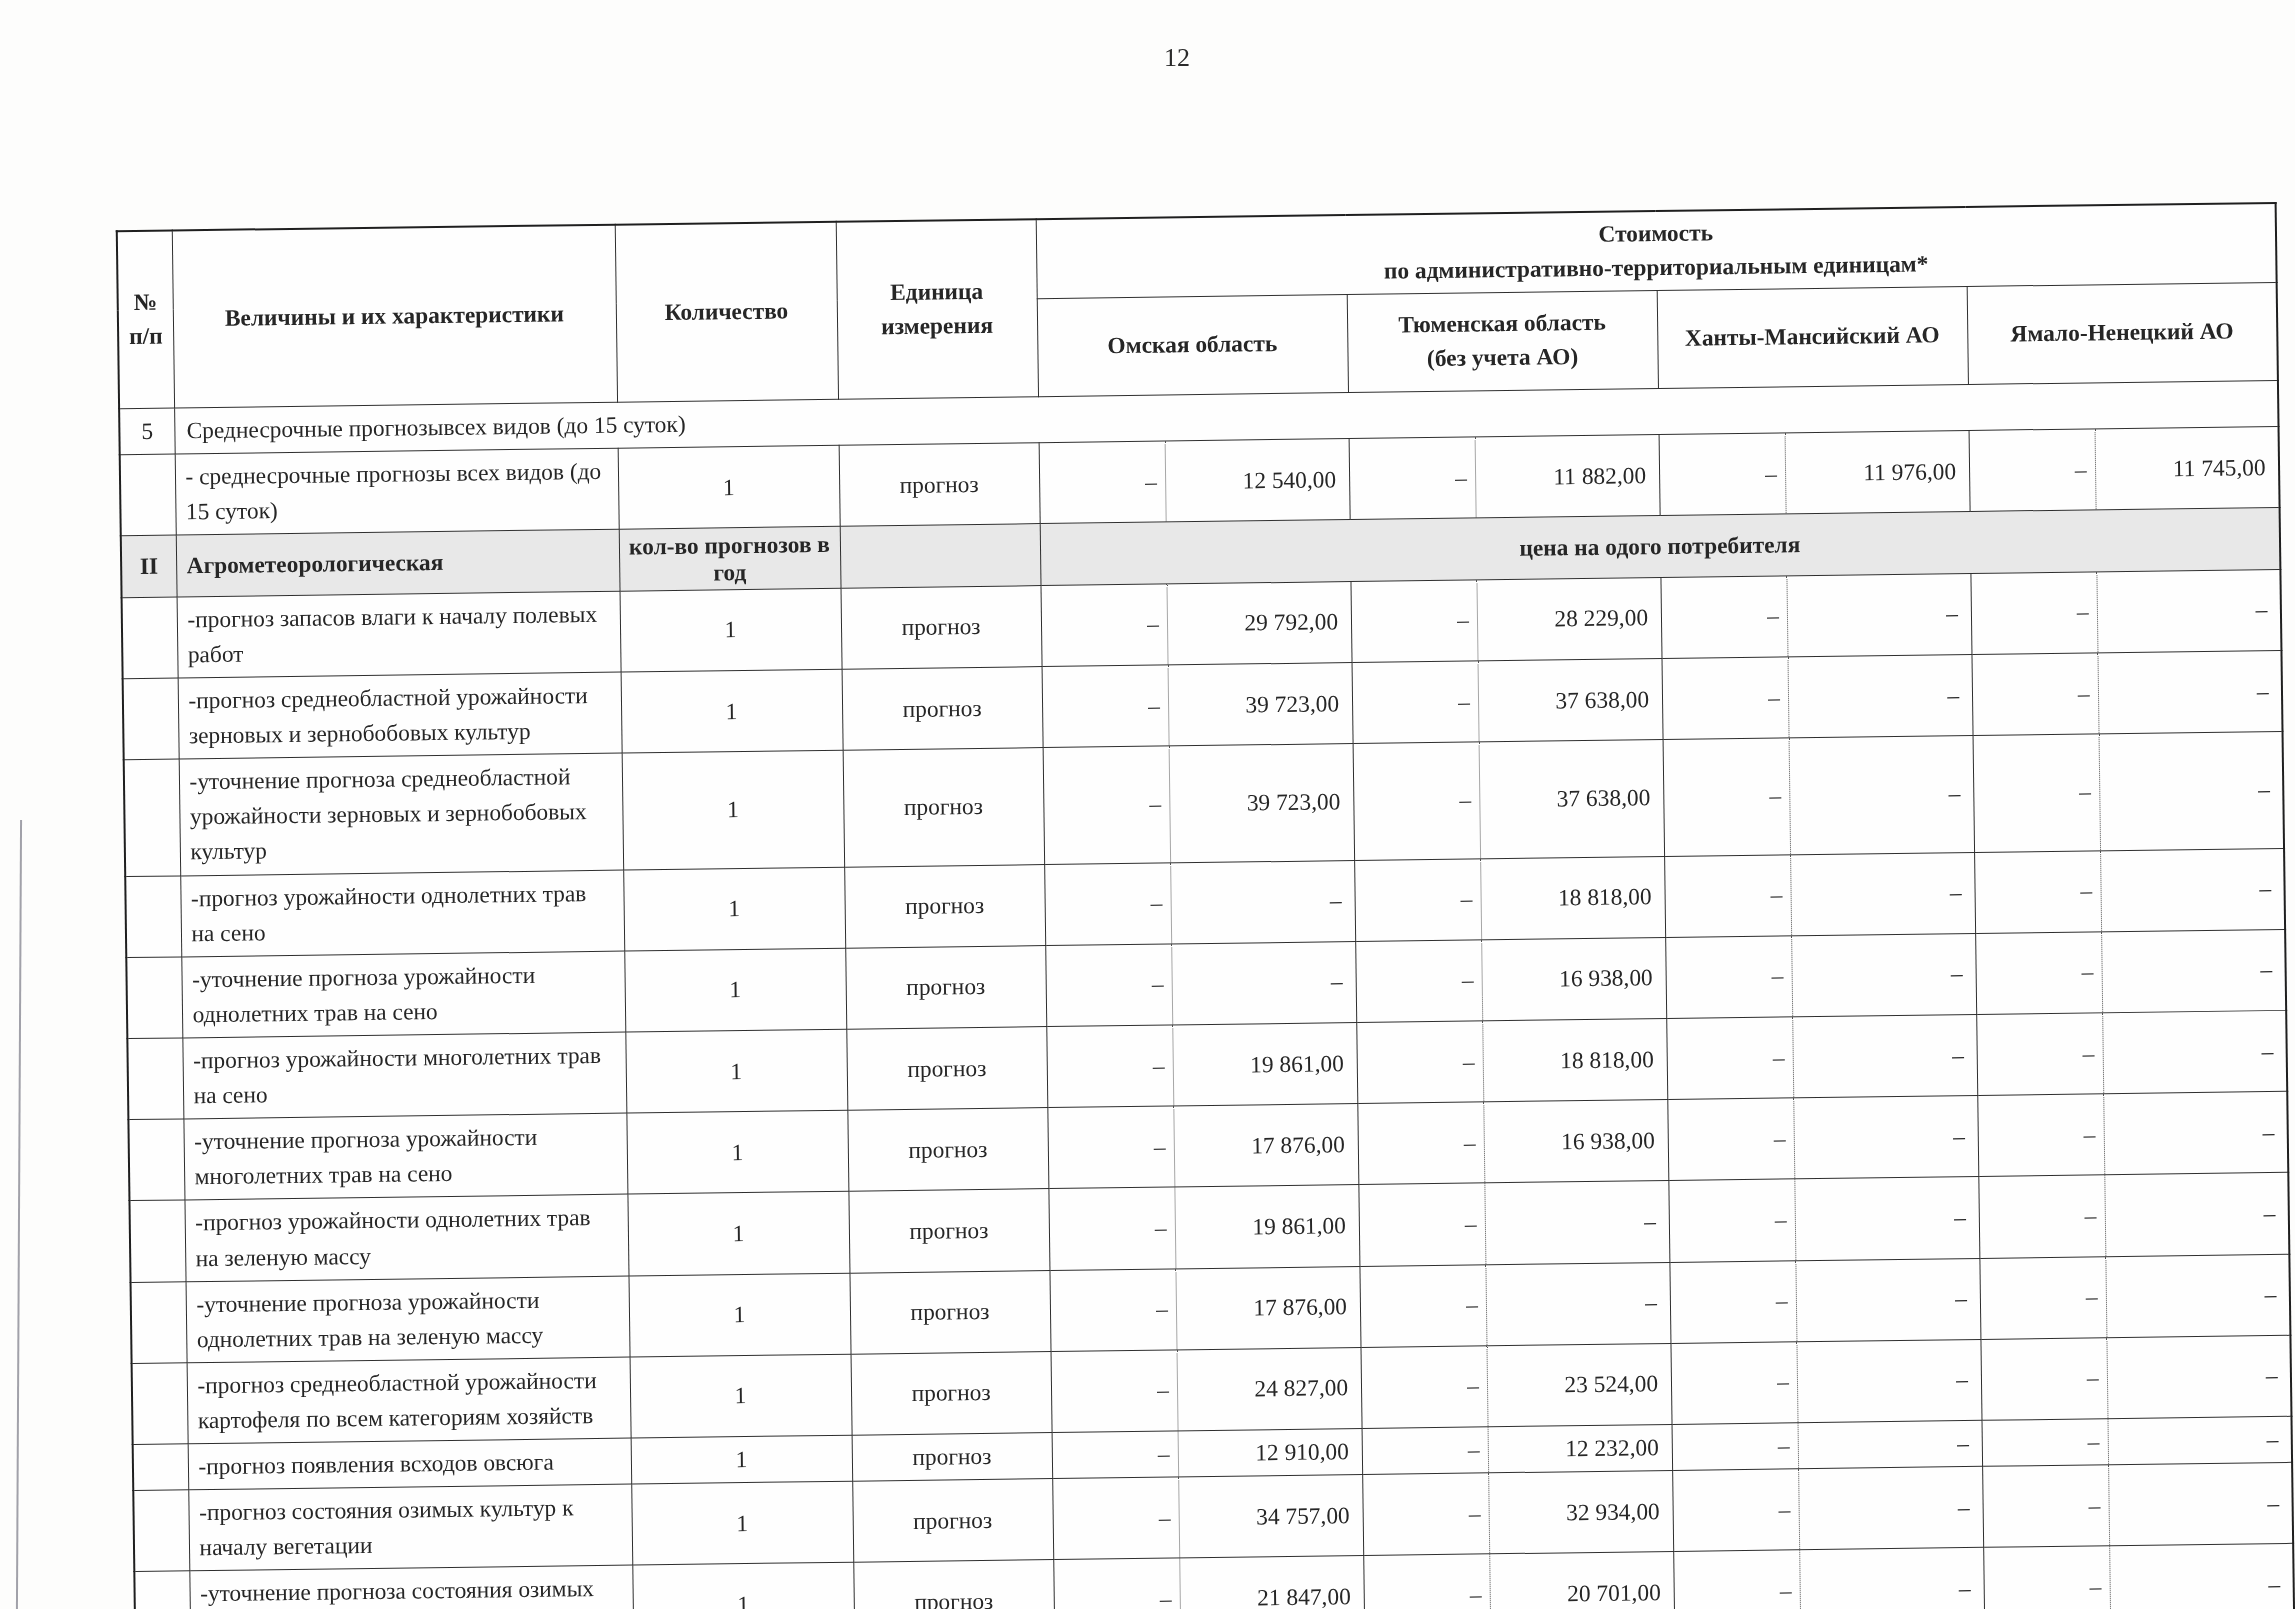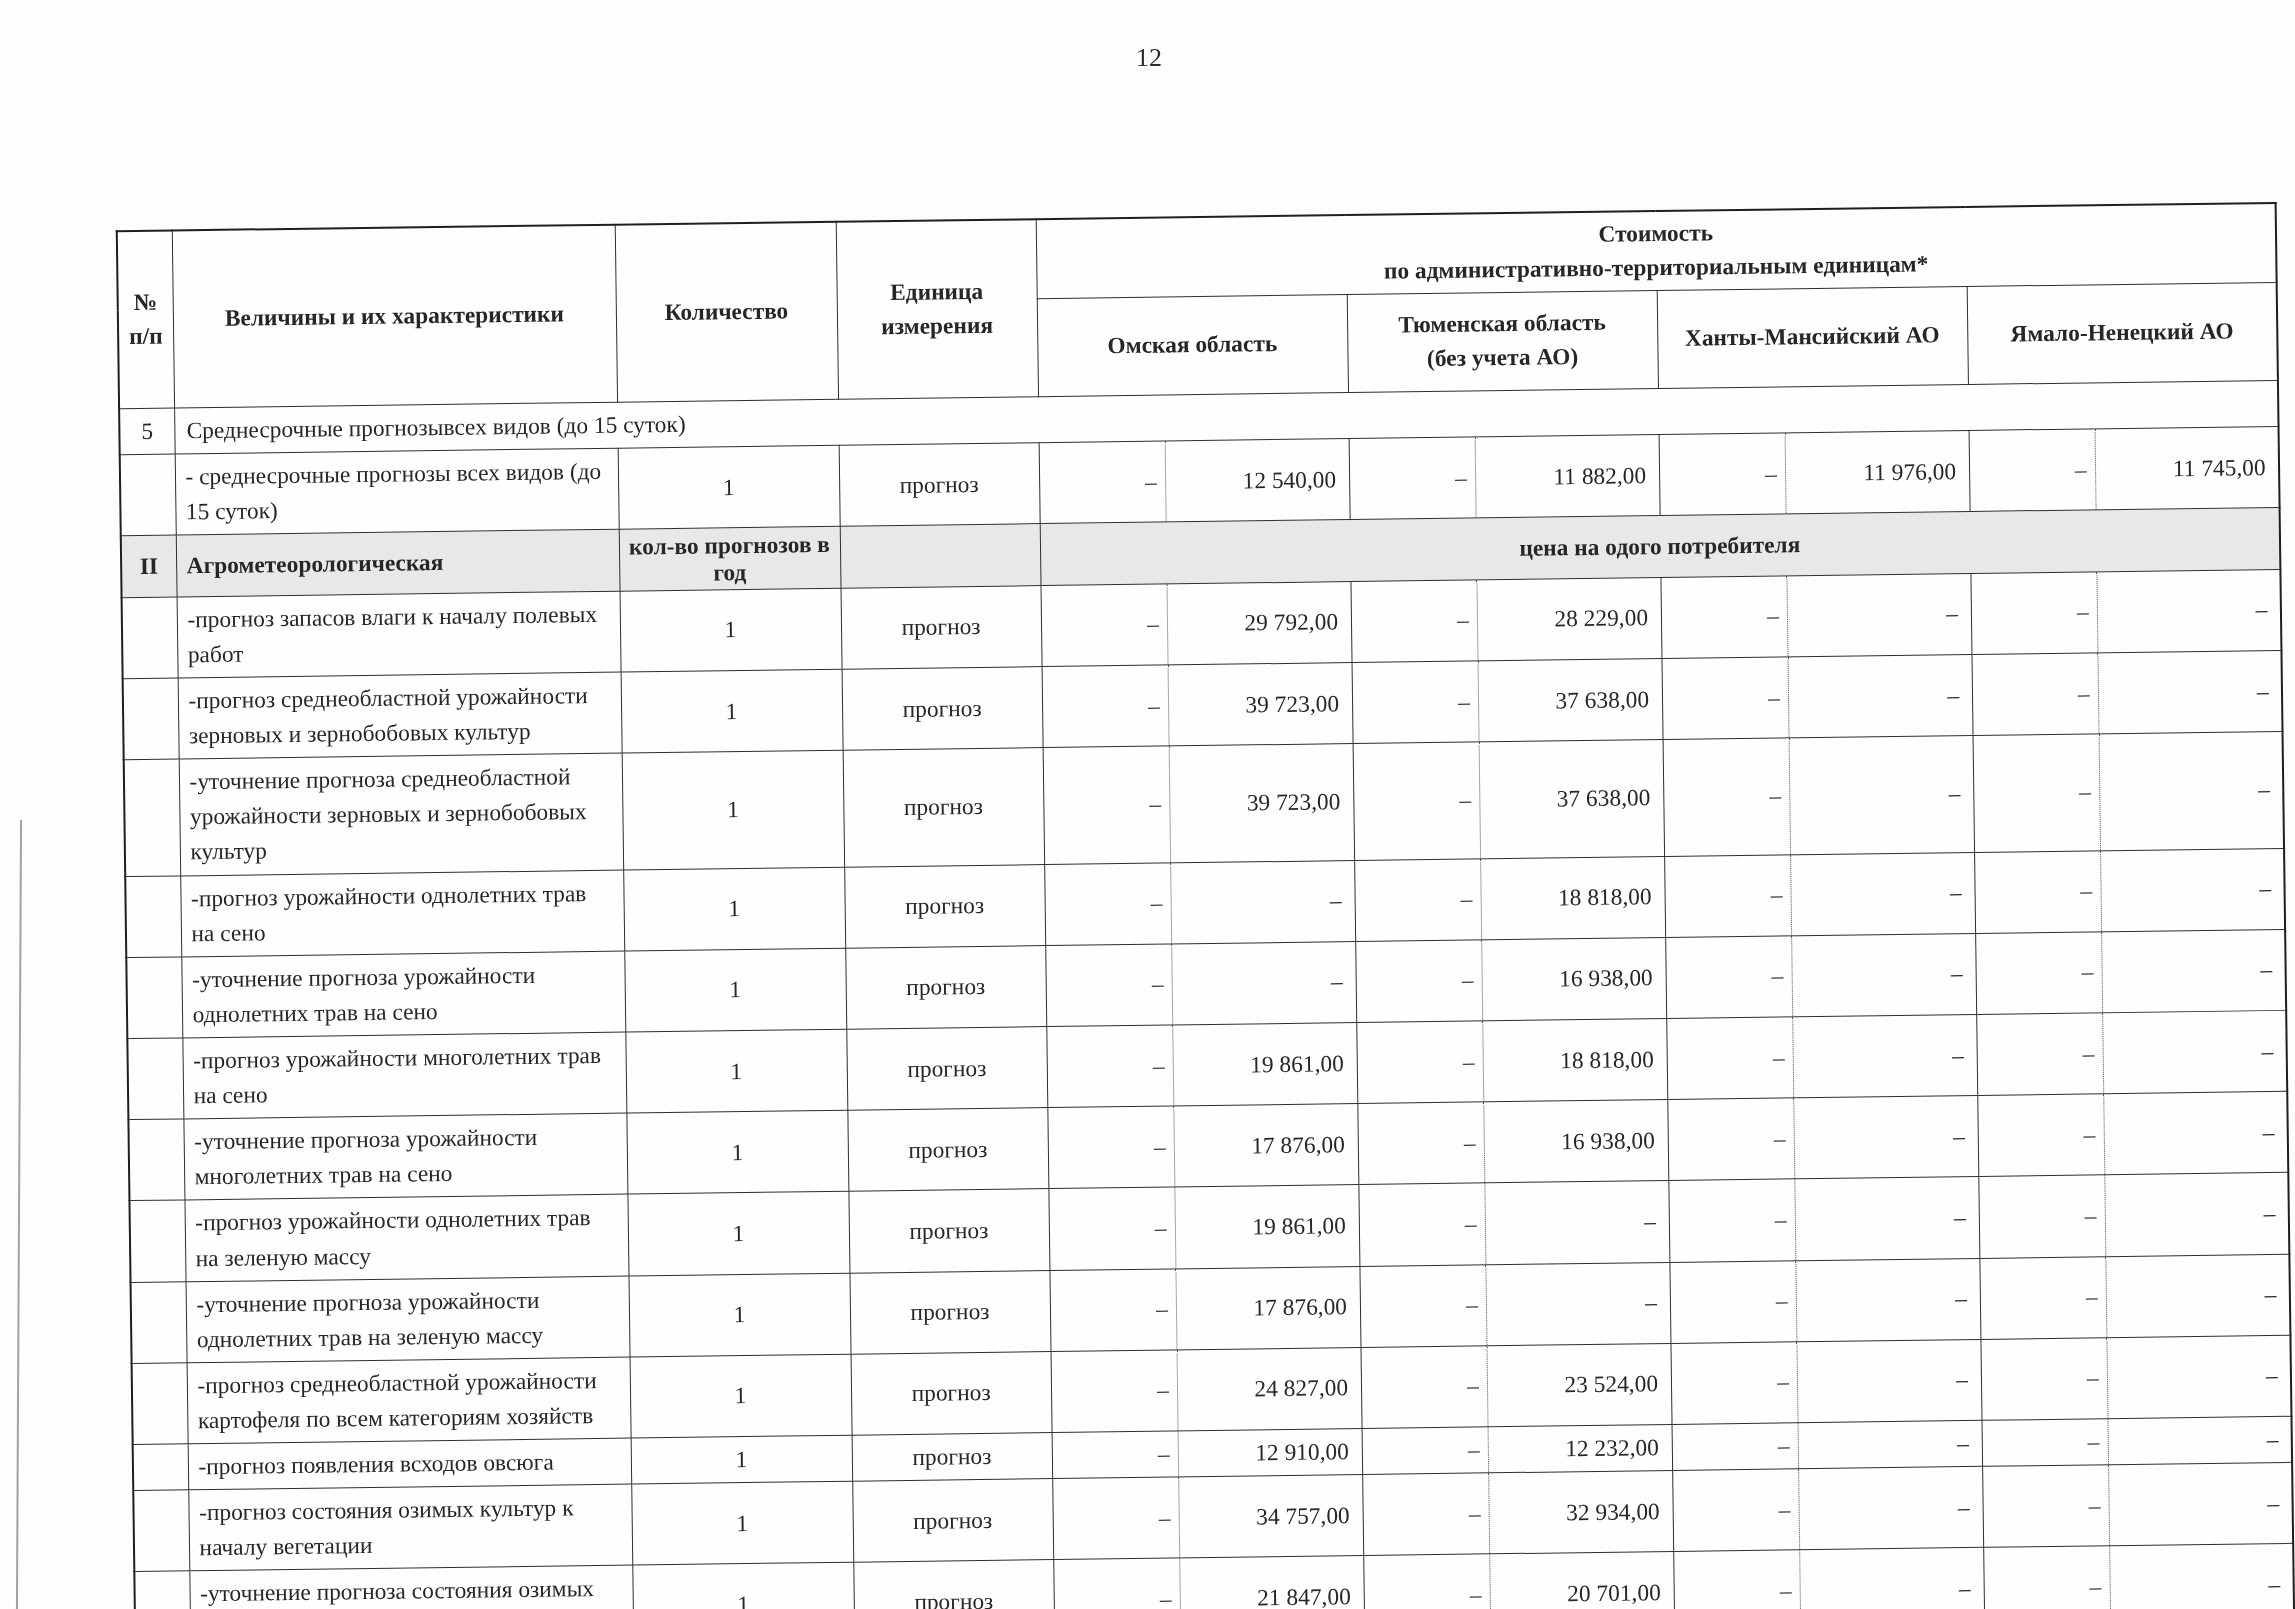--- a/index.html
+++ b/index.html
@@ -1,21 +1,21 @@
 <!DOCTYPE html>
 <html style="font-size:13.4px"><head>
 <meta charset="utf-8">
 <style>
   html,body{margin:0;padding:0;}
   body{
     width:2295px;height:1610px;position:relative;overflow:hidden;
     background:#fdfdfc;color:#222;
     font-family:"Liberation Serif","DejaVu Serif",serif;
   }
-  .page-number{position:absolute;top:43px;left:1136px;font-size:26px;color:#2b2b2b;}
+  .page-number{position:absolute;top:43px;left:1164px;font-size:26px;color:#2b2b2b;}
   .scan-edge{position:absolute;left:18.4px;top:820px;width:1.7px;height:789px;background:#90909a;opacity:.85;transform:rotate(.3deg);}
   .table-wrap{position:absolute;left:125px;top:216px;transform:rotate(-0.75deg);transform-origin:center center;}
   table{border-collapse:collapse;width:2159px;table-layout:fixed;background:#fefefe;border:2.5px solid #1f1f1f;}
   th,td{border:1.7px solid #2e2e2e;font-size:23.4px;vertical-align:middle;color:#262626;}
   th{font-weight:bold;text-align:center;padding:5px 8.4px;line-height:1.45;}
   .pre{white-space:pre-line;}
   .h-cost{height:65px;}
   .h-region{height:87px;}
   .cnum{text-align:center;padding:3.3px 5px;}
   .cname{text-align:left;padding:5px 10px;line-height:1.5;}

